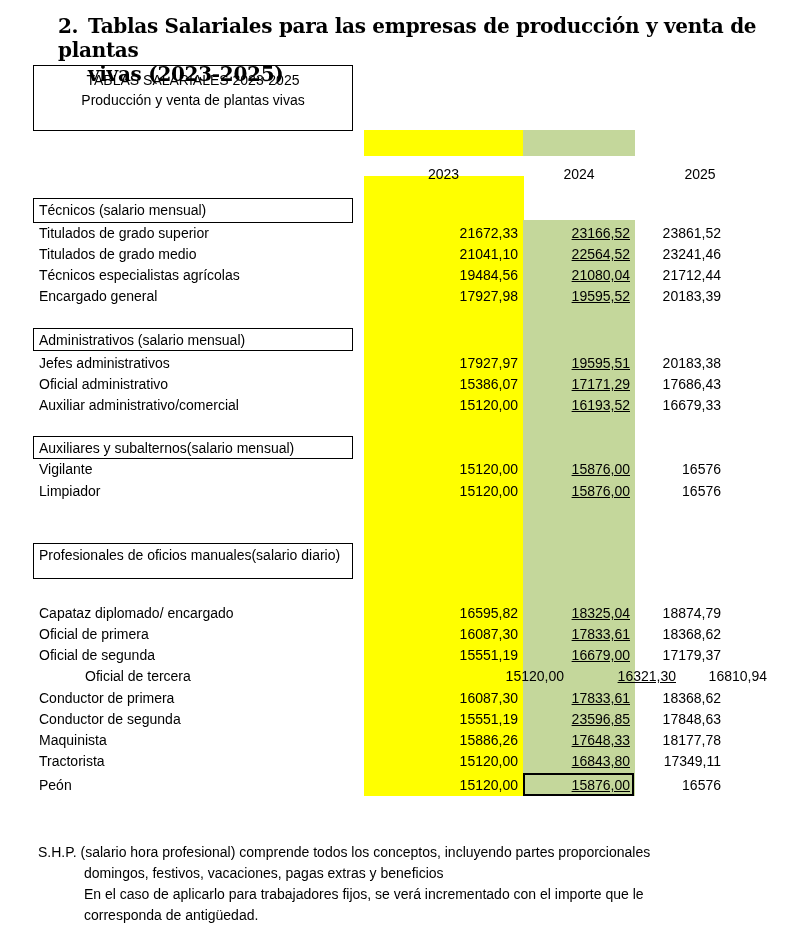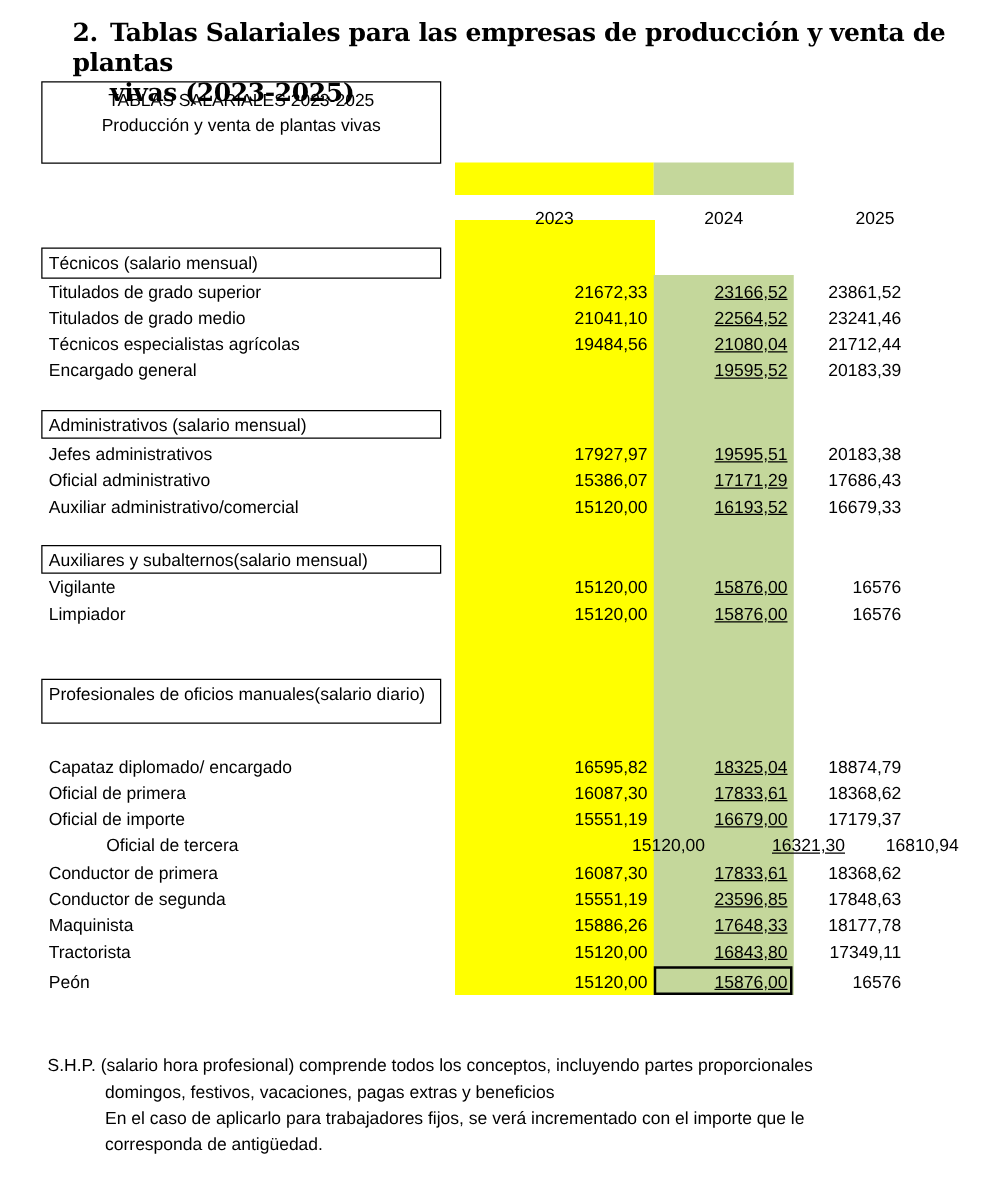--- a/index.html
+++ b/index.html
@@ -64,20 +64,21 @@
   <span class="v25">23241,46</span>
 </div>
 <div class="row" style="top:265px;">
   <span class="lab">Técnicos especialistas agrícolas</span>
   <span class="v23">19484,56</span>
   <span class="v24">21080,04</span>
   <span class="v25">21712,44</span>
 </div>
 <div class="row" style="top:286px;">
   <span class="lab">Encargado general</span>
+  <span class="v23">17927,98</span>
   <span class="v24">19595,52</span>
   <span class="v25">20183,39</span>
 </div>
 
 <div class="box sect" style="top:328px;height:23px;">Administrativos (salario mensual)</div>
 <div class="row" style="top:353px;">
   <span class="lab">Jefes administrativos</span>
   <span class="v23">17927,97</span>
   <span class="v24">19595,51</span>
   <span class="v25">20183,38</span>
@@ -116,21 +117,21 @@
   <span class="v24">18325,04</span>
   <span class="v25">18874,79</span>
 </div>
 <div class="row" style="top:624px;">
   <span class="lab">Oficial de primera</span>
   <span class="v23">16087,30</span>
   <span class="v24">17833,61</span>
   <span class="v25">18368,62</span>
 </div>
 <div class="row" style="top:645px;">
-  <span class="lab">Oficial de importe</span>
+  <span class="lab">Oficial de segunda</span>
   <span class="v23">15551,19</span>
   <span class="v24">16679,00</span>
   <span class="v25">17179,37</span>
 </div>
 <div class="row" style="top:666px;margin-left:46px;">
   <span class="lab">Oficial de tercera</span>
   <span class="v23">15120,00</span>
   <span class="v24">16321,30</span>
   <span class="v25">16810,94</span>
 </div>

